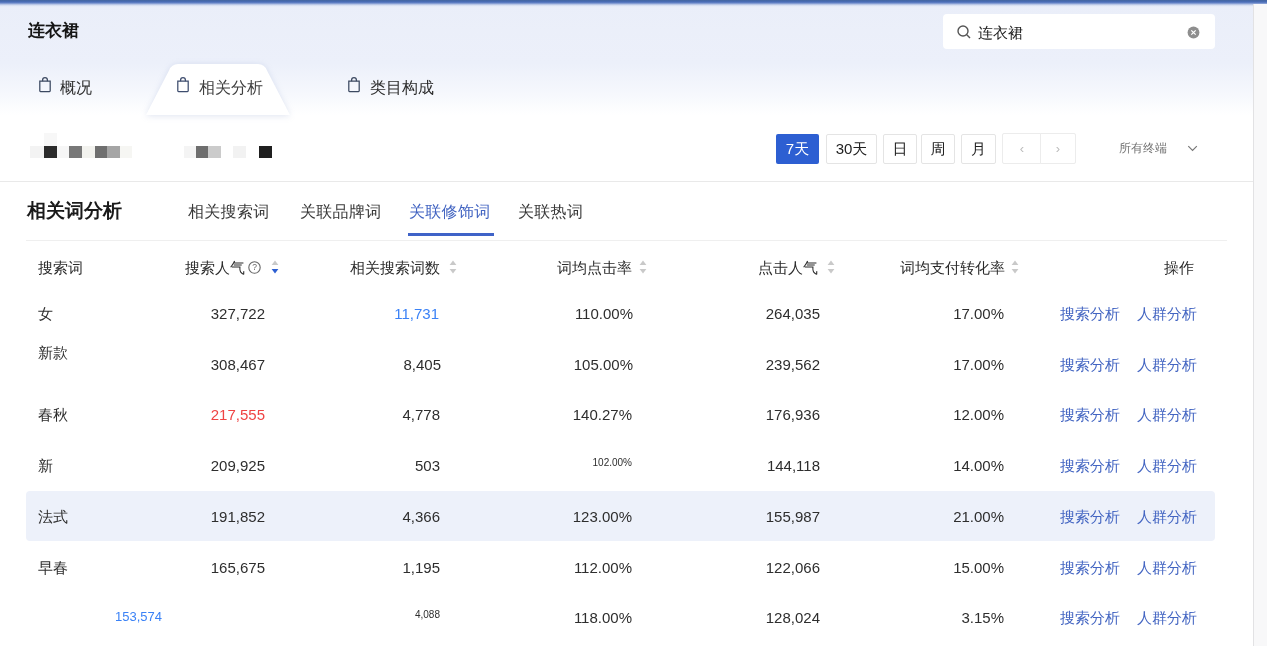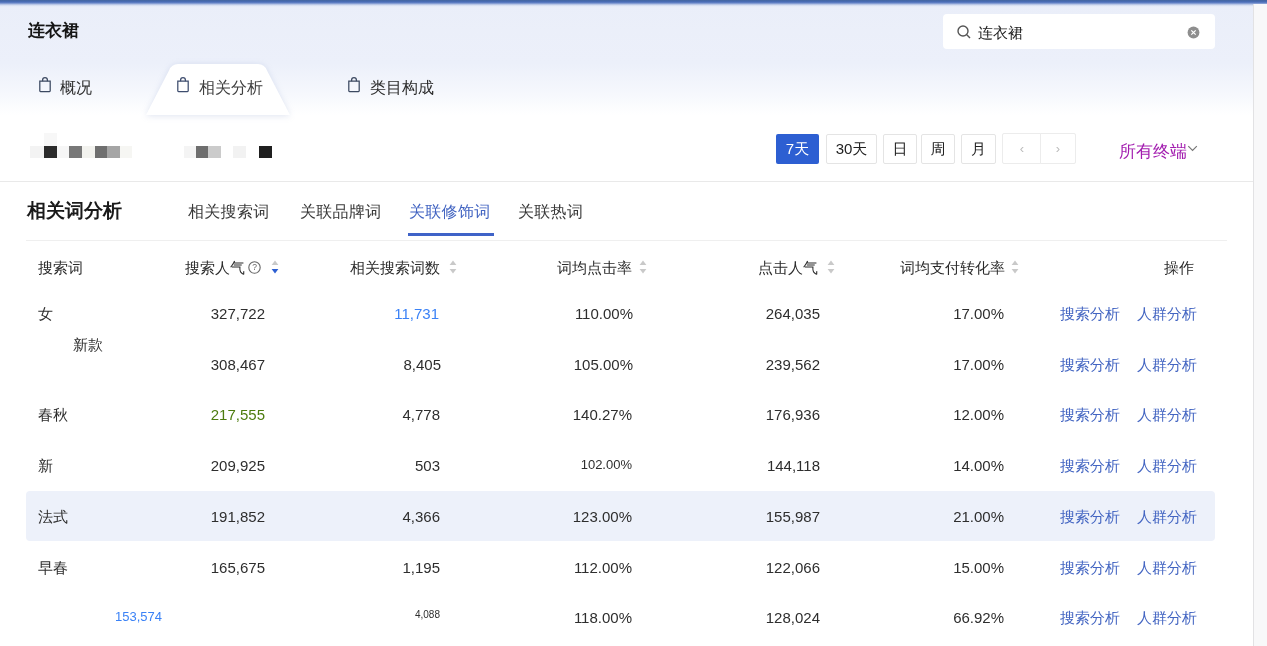--- a/index.html
+++ b/index.html
@@ -73,21 +73,21 @@
 <div class="abs" style="left:883px;top:134px;width:34px;height:30px;background:#fff;border:1px solid #e4e4e4;border-radius:2px;box-sizing:border-box;
   color:#222;font-size:15px;line-height:28px;text-align:center;">日</div>
 <div class="abs" style="left:921px;top:134px;width:34px;height:30px;background:#fff;border:1px solid #e4e4e4;border-radius:2px;box-sizing:border-box;
   color:#222;font-size:15px;line-height:28px;text-align:center;">周</div>
 <div class="abs" style="left:961px;top:134px;width:35px;height:30px;background:#fff;border:1px solid #e4e4e4;border-radius:2px;box-sizing:border-box;
   color:#222;font-size:15px;line-height:28px;text-align:center;">月</div>
 <div class="abs" style="left:1002px;top:133px;width:40px;height:31px;background:#fff;border:1px solid #ececec;border-radius:2px 0 0 2px;box-sizing:border-box;
   color:#bbb;font-size:13px;line-height:29px;text-align:center;">‹</div>
 <div class="abs" style="left:1041px;top:133px;width:36px;height:31px;background:#fff;border:1px solid #ececec;border-radius:0 2px 2px 0;margin-left:-1px;box-sizing:border-box;
   color:#bbb;font-size:13px;line-height:29px;text-align:center;">›</div>
-<div class="abs" style="left:1119px;top:140px;font-size:17px;color:#a21caf;">所有终端</div>
+<div class="abs" style="left:1119px;top:140px;font-size:12px;color:#737373;">所有终端</div>
 <svg class="abs" style="left:1187px;top:145px;" width="12" height="8" viewBox="0 0 13 9">
   <path d="M1.2 1.2 L6 6.2 L10.8 1.2" fill="none" stroke="#777" stroke-width="1.3"></path>
 </svg>
 
 <div class="abs" style="left:0;top:181px;width:1253px;height:1px;background:#e9e9e9;"></div>
 
 <div class="abs" style="left:27px;top:198px;font-size:19px;font-weight:bold;color:#1a1a1a;">相关词分析</div>
 <div class="abs" style="left:188px;top:202px;font-size:16px;letter-spacing:0.3px;color:#3a3a3a;">相关搜索词</div>
 <div class="abs" style="left:300px;top:202px;font-size:16px;letter-spacing:0.3px;color:#3a3a3a;">关联品牌词</div>
 <div class="abs" style="left:409px;top:202px;font-size:16px;letter-spacing:0.3px;color:#4365c2;">关联修饰词</div>
@@ -128,40 +128,40 @@
 <div class="abs" style="left:1164px;top:259px;font-size:15px;color:#2b2b2b;">操作</div>
 
 <div class="abs" style="left:38px;top:305px;font-size:15px;color:#2e2e2e;">女</div>
 <div class="abs" style="left:115px;top:305px;width:150px;text-align:right;font-size:15px;color:#2e2e2e;">327,722</div>
 <div class="abs" style="left:289px;top:305px;width:150px;text-align:right;font-size:15px;color:#3b82f6;">11,731</div>
 <div class="abs" style="left:483px;top:305px;width:150px;text-align:right;font-size:15px;color:#2e2e2e;">110.00%</div>
 <div class="abs" style="left:670px;top:305px;width:150px;text-align:right;font-size:15px;color:#2e2e2e;">264,035</div>
 <div class="abs" style="left:854px;top:305px;width:150px;text-align:right;font-size:15px;color:#2e2e2e;">17.00%</div>
 <div class="abs" style="left:1060px;top:305px;font-size:15px;color:#4365c2;">搜索分析</div>
 <div class="abs" style="left:1137px;top:305px;font-size:15px;color:#4365c2;">人群分析</div>
-<div class="abs" style="left:38px;top:336px;font-size:15px;color:#2e2e2e;margin-left:35px;">新款</div>
+<div class="abs" style="left:38px;top:344px;font-size:15px;color:#2e2e2e;">新款</div>
 <div class="abs" style="left:115px;top:356px;width:150px;text-align:right;font-size:15px;color:#2e2e2e;">308,467</div>
 <div class="abs" style="left:291px;top:356px;width:150px;text-align:right;font-size:15px;color:#2e2e2e;">8,405</div>
 <div class="abs" style="left:483px;top:356px;width:150px;text-align:right;font-size:15px;color:#2e2e2e;">105.00%</div>
 <div class="abs" style="left:670px;top:356px;width:150px;text-align:right;font-size:15px;color:#2e2e2e;">239,562</div>
 <div class="abs" style="left:854px;top:356px;width:150px;text-align:right;font-size:15px;color:#2e2e2e;">17.00%</div>
 <div class="abs" style="left:1060px;top:356px;font-size:15px;color:#4365c2;">搜索分析</div>
 <div class="abs" style="left:1137px;top:356px;font-size:15px;color:#4365c2;">人群分析</div>
 <div class="abs" style="left:38px;top:406px;font-size:15px;color:#2e2e2e;">春秋</div>
-<div class="abs" style="left:115px;top:406px;width:150px;text-align:right;font-size:15px;color:#4d7c0f;">217,555</div>
+<div class="abs" style="left:115px;top:406px;width:150px;text-align:right;font-size:15px;color:#ef4444;">217,555</div>
 <div class="abs" style="left:290px;top:406px;width:150px;text-align:right;font-size:15px;color:#2e2e2e;">4,778</div>
 <div class="abs" style="left:482px;top:406px;width:150px;text-align:right;font-size:15px;color:#2e2e2e;">140.27%</div>
 <div class="abs" style="left:670px;top:406px;width:150px;text-align:right;font-size:15px;color:#2e2e2e;">176,936</div>
 <div class="abs" style="left:854px;top:406px;width:150px;text-align:right;font-size:15px;color:#2e2e2e;">12.00%</div>
 <div class="abs" style="left:1060px;top:406px;font-size:15px;color:#4365c2;">搜索分析</div>
 <div class="abs" style="left:1137px;top:406px;font-size:15px;color:#4365c2;">人群分析</div>
 <div class="abs" style="left:38px;top:457px;font-size:15px;color:#2e2e2e;">新</div>
 <div class="abs" style="left:115px;top:457px;width:150px;text-align:right;font-size:15px;color:#2e2e2e;">209,925</div>
 <div class="abs" style="left:290px;top:457px;width:150px;text-align:right;font-size:15px;color:#2e2e2e;">503</div>
-<div class="abs" style="left:482px;top:457px;width:150px;text-align:right;font-size:13px;color:#2e2e2e;">102.00%</div>
+<div class="abs" style="left:482px;top:457px;width:150px;text-align:right;font-size:10px;color:#2e2e2e;">102.00%</div>
 <div class="abs" style="left:670px;top:457px;width:150px;text-align:right;font-size:15px;color:#2e2e2e;">144,118</div>
 <div class="abs" style="left:854px;top:457px;width:150px;text-align:right;font-size:15px;color:#2e2e2e;">14.00%</div>
 <div class="abs" style="left:1060px;top:457px;font-size:15px;color:#4365c2;">搜索分析</div>
 <div class="abs" style="left:1137px;top:457px;font-size:15px;color:#4365c2;">人群分析</div>
 <div class="abs" style="left:38px;top:508px;font-size:15px;color:#2e2e2e;">法式</div>
 <div class="abs" style="left:115px;top:508px;width:150px;text-align:right;font-size:15px;color:#2e2e2e;">191,852</div>
 <div class="abs" style="left:290px;top:508px;width:150px;text-align:right;font-size:15px;color:#2e2e2e;">4,366</div>
 <div class="abs" style="left:482px;top:508px;width:150px;text-align:right;font-size:15px;color:#2e2e2e;">123.00%</div>
 <div class="abs" style="left:670px;top:508px;width:150px;text-align:right;font-size:15px;color:#2e2e2e;">155,987</div>
 <div class="abs" style="left:854px;top:508px;width:150px;text-align:right;font-size:15px;color:#2e2e2e;">21.00%</div>
@@ -173,19 +173,19 @@
 <div class="abs" style="left:482px;top:559px;width:150px;text-align:right;font-size:15px;color:#2e2e2e;">112.00%</div>
 <div class="abs" style="left:670px;top:559px;width:150px;text-align:right;font-size:15px;color:#2e2e2e;">122,066</div>
 <div class="abs" style="left:854px;top:559px;width:150px;text-align:right;font-size:15px;color:#2e2e2e;">15.00%</div>
 <div class="abs" style="left:1060px;top:559px;font-size:15px;color:#4365c2;">搜索分析</div>
 <div class="abs" style="left:1137px;top:559px;font-size:15px;color:#4365c2;">人群分析</div>
 <div class="abs" style="left:38px;top:609px;font-size:15px;color:#2e2e2e;margin-top:48px;">气质</div>
 <div class="abs" style="left:115px;top:609px;width:150px;font-size:13px;color:#3b82f6;">153,574</div>
 <div class="abs" style="left:290px;top:609px;width:150px;text-align:right;font-size:10px;color:#2e2e2e;">4,088</div>
 <div class="abs" style="left:482px;top:609px;width:150px;text-align:right;font-size:15px;color:#2e2e2e;">118.00%</div>
 <div class="abs" style="left:670px;top:609px;width:150px;text-align:right;font-size:15px;color:#2e2e2e;">128,024</div>
-<div class="abs" style="left:854px;top:609px;width:150px;text-align:right;font-size:15px;color:#2e2e2e;">66.92%</div>
+<div class="abs" style="left:854px;top:609px;width:150px;text-align:right;font-size:15px;color:#2e2e2e;">3.15%</div>
 <div class="abs" style="left:1060px;top:609px;font-size:15px;color:#4365c2;">搜索分析</div>
 <div class="abs" style="left:1137px;top:609px;font-size:15px;color:#4365c2;">人群分析</div>
 
 <div class="abs" style="left:26px;top:491px;width:1189px;height:50px;background:#edf1fa;border-radius:4px;z-index:-1;"></div>
 
 <div class="abs" style="left:1253px;top:4px;width:14px;height:642px;background:#f8f8f9;border-left:1px solid #e2e2e4;box-sizing:border-box;"></div>
 
 </body></html>

